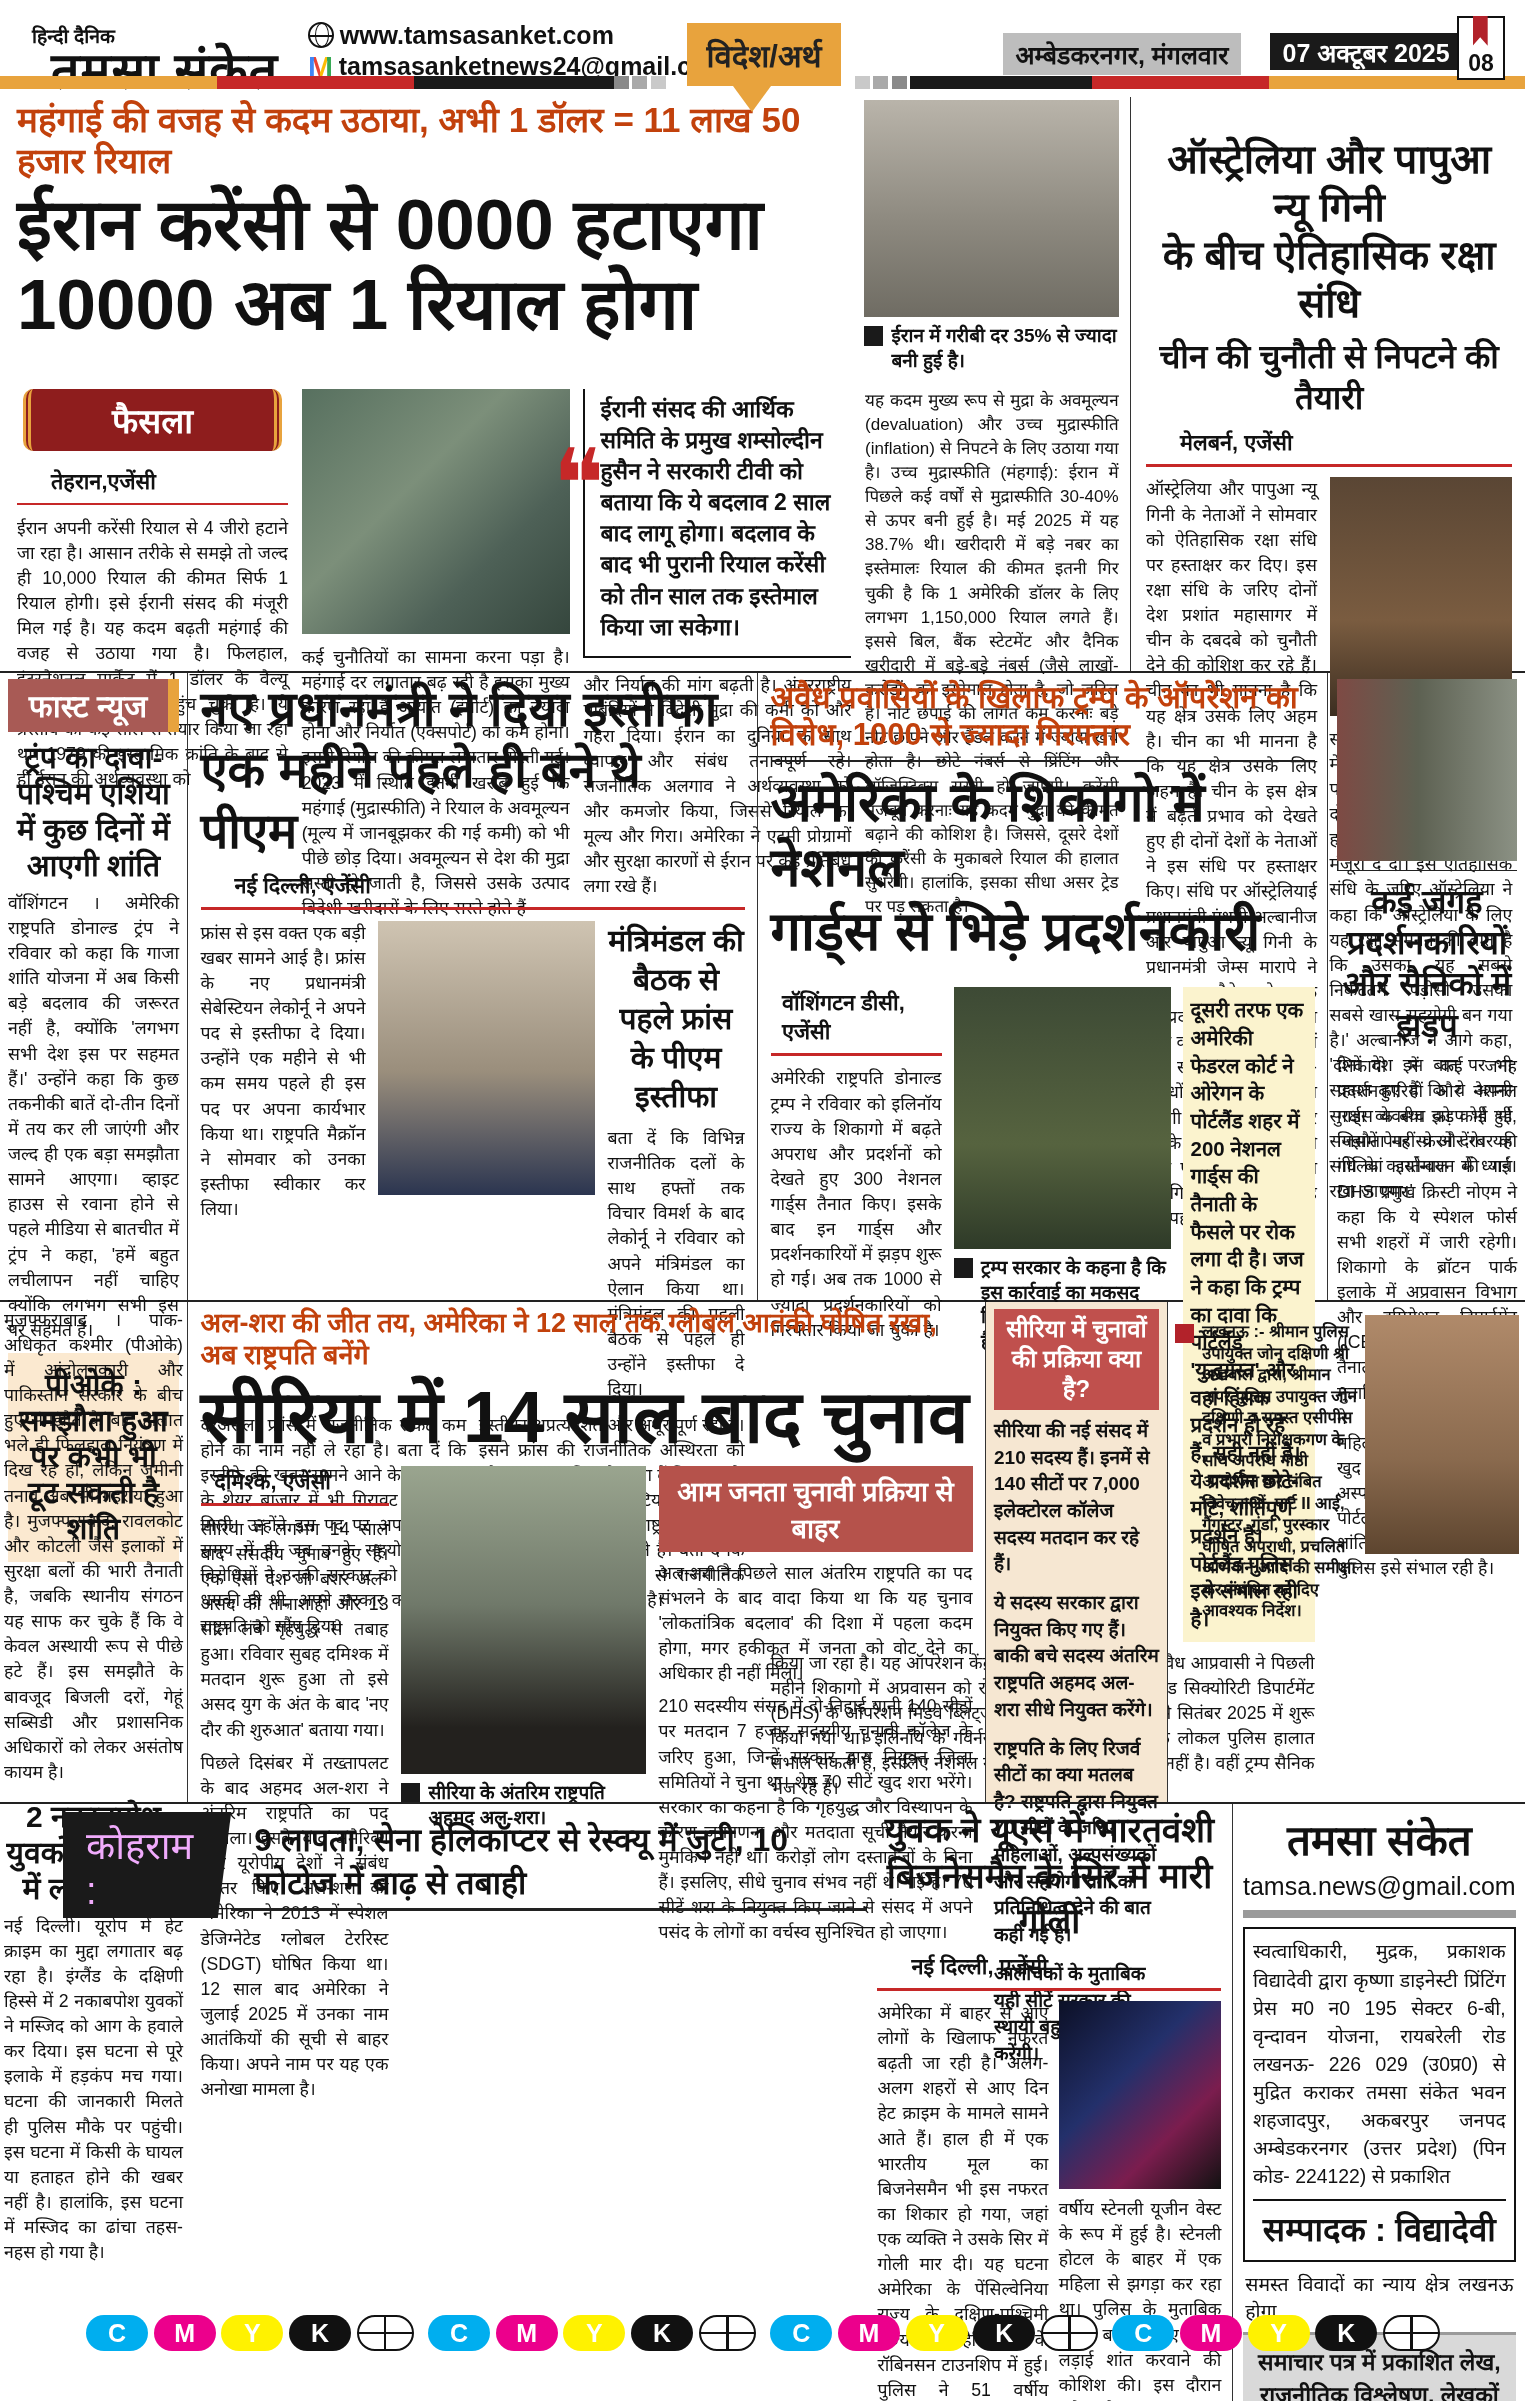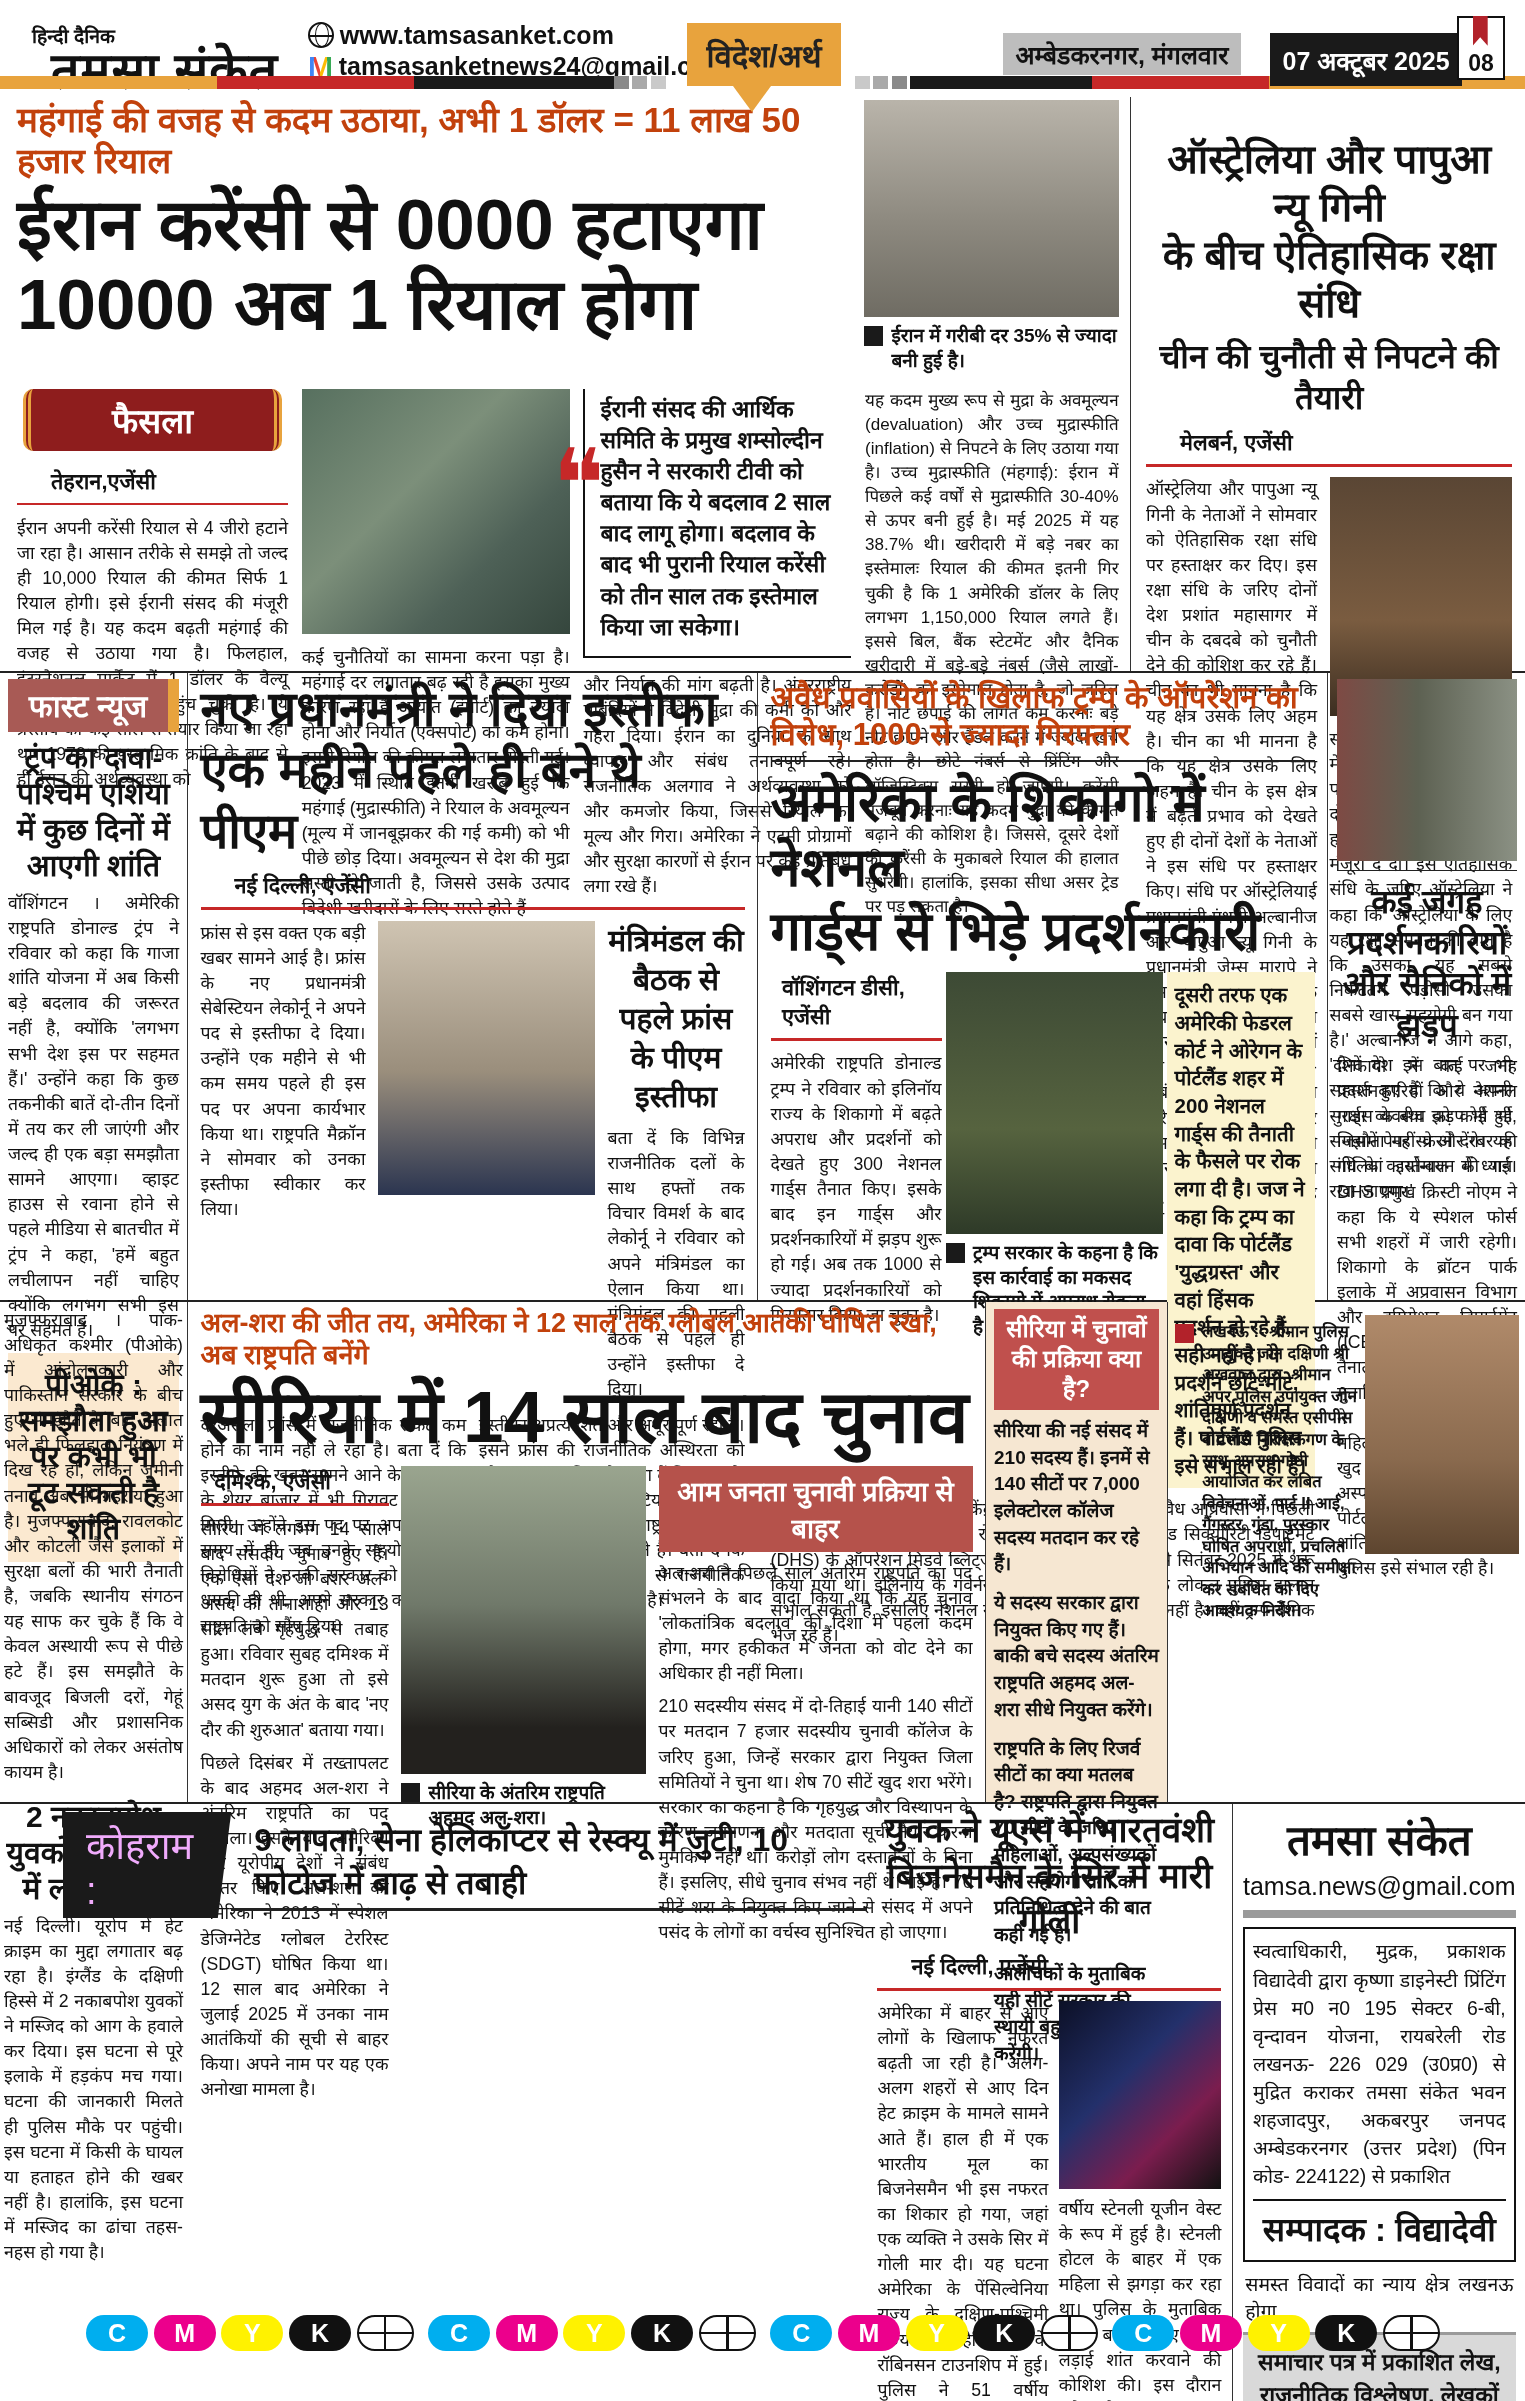--- a/index.html
+++ b/index.html
@@ -15,21 +15,21 @@
   .globe { width:26px; height:26px; border:2.3px solid #111; border-radius:50%; position:relative; display:inline-block; }
   .globe:before { content:""; position:absolute; left:50%; top:-1.1px; bottom:-1.1px; width:11.4px; margin-left:-5.7px; border:1.7px solid #111; border-radius:50%; }
   .globe:after { content:""; position:absolute; top:50%; left:-1.1px; right:-1.1px; height:1.7px; background:#111; }
   .gmail-m { font-size:30px; font-weight:bold; background:linear-gradient(90deg,#4285F4 0 25%,#EA4335 25% 50%,#FBBC05 50% 75%,#34A853 75% 100%); -webkit-background-clip:text; background-clip:text; color:transparent; line-height:1; }
   .mh-strip { position:absolute; left:0; right:0; top:76px; height:12.5px; display:flex; }
   .seg { height:100%; }
   .sq { width:15px; height:12.5px; margin-right:3.4px; }
   .mh-tab { position:absolute; left:687px; top:23px; width:154px; height:63px; background:#E8A33D; color:#222; font-size:31px; font-weight:bold; display:flex; align-items:center; justify-content:center; }
   .mh-tab:after { content:""; position:absolute; left:46px; top:63px; border-left:19.4px solid transparent; border-right:19.4px solid transparent; border-top:26px solid #E8A33D; }
   .mh-city { position:absolute; left:1003px; top:33px; height:42px; background:#BDBDBD; color:#111; font-size:25px; font-weight:bold; display:flex; align-items:center; padding:0 12.5px; }
-  .mh-date { position:absolute; left:1270px; top:33px; height:53px; background:#1a1a1a; color:#fff; font-size:25px; font-weight:bold; display:flex; align-items:center; padding:0 12.5px; }
+  .mh-date { position:absolute; left:1270px; top:33px; height:37px; background:#1a1a1a; color:#fff; font-size:25px; font-weight:bold; display:flex; align-items:center; padding:0 12.5px; }
   .mh-page { position:absolute; left:1457px; top:16px; width:48px; height:64px; border:2.3px solid #111; background:#fff; }
   .mh-page .ribbon { position:absolute; left:13.7px; top:-2.3px; width:15px; height:30px; background:#B22,#B22; background:#B2222A; clip-path:polygon(0 0,100% 0,100% 100%,50% 72%,0 100%); }
   .mh-page .num { position:absolute; bottom:1.1px; left:0; right:0; text-align:center; font-size:23px; font-weight:bold; }
 
   
   .kicker { font-weight:bold; color:#c2410c; }
   .byline { font-weight:bold; font-size:21.7px; padding-left:34px; }
   .redrule { height:2.9px; background:#C62828; margin:8px 0 10.3px 0; }
   .body-txt { font-size:17.7px; line-height:1.42; text-align:justify; }
   .photo { position:relative; background:#999; }
@@ -64,21 +64,21 @@
   .fast-head { background:#A85A55; color:#fff; font-size:31px; font-weight:bold; text-align:center; padding:5.7px 0; margin:5.7px 0 8px 0; border-right:11.4px solid #E8A33D; }
   .fast-item-head { font-size:30px; font-weight:bold; line-height:1.2; text-align:center; margin:5.7px 0 6.8px 0; }
   .fast-box { background:#FBE9D0; padding:8px 6.8px; margin-top:10.3px; }
   .france { width:570px; border-right:1.7px solid #333; padding:5.7px 12.5px 0 12.5px; }
   .fr-head { font-size:49px; font-weight:bold; line-height:1.25; }
   .fr-grid { display:flex; gap:12.5px; margin-top:6.8px; }
   .fr-side-head { font-size:30px; font-weight:bold; line-height:1.3; text-align:center; }
   .chicago { width:570px; border-right:1.7px solid #333; padding:5.7px 12.5px 0 12.5px; }
   .chi-kicker { font-size:31px; line-height:1.2; border-bottom:2.3px solid #222; padding-bottom:6.8px; }
   .chi-head { font-size:54px; font-weight:bold; line-height:1.2; margin-top:8px; }
-  .chi-grid { display:flex; gap:4px; margin-top:8px; }
+  .chi-grid { display:flex; gap:12px; margin-top:23px; }
   .hl-box { background:#FBF3CE; padding:9px 8px; font-size:20.5px; font-weight:bold; line-height:1.35; }
   .clashcol { flex:1; padding:5.7px 9px 0 9px; }
   .clash-sub { font-size:33px; font-weight:bold; text-align:center; line-height:1.25; margin:10.3px 0 8px 0; }
 
   
   .band-syr { display:flex; height:502px; border-top:2.3px solid #222; }
   .syr-left-gap { width:188px; border-right:1.7px solid #333; padding:0 4px; }
   .syr-main { width:798px; padding:4.6px 12.5px 0 12.5px; border-right:1.7px solid #333; }
   .syr-kicker { font-size:27px; line-height:1.2; }
   .syr-head { font-size:73px; font-weight:bold; line-height:1.1; margin:5.7px 0 9px 0; }

